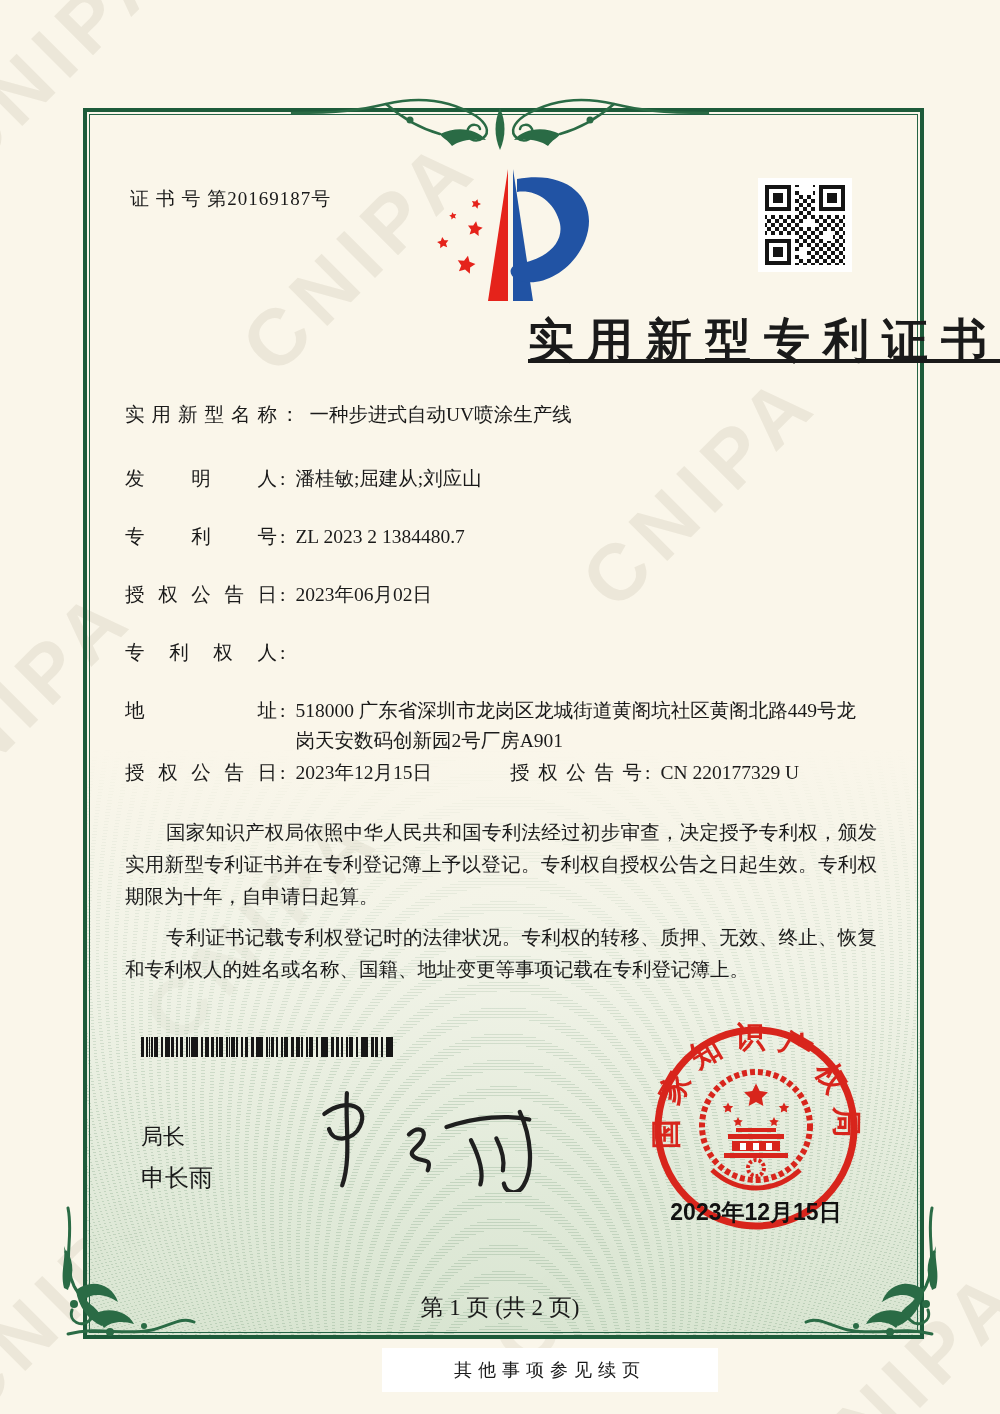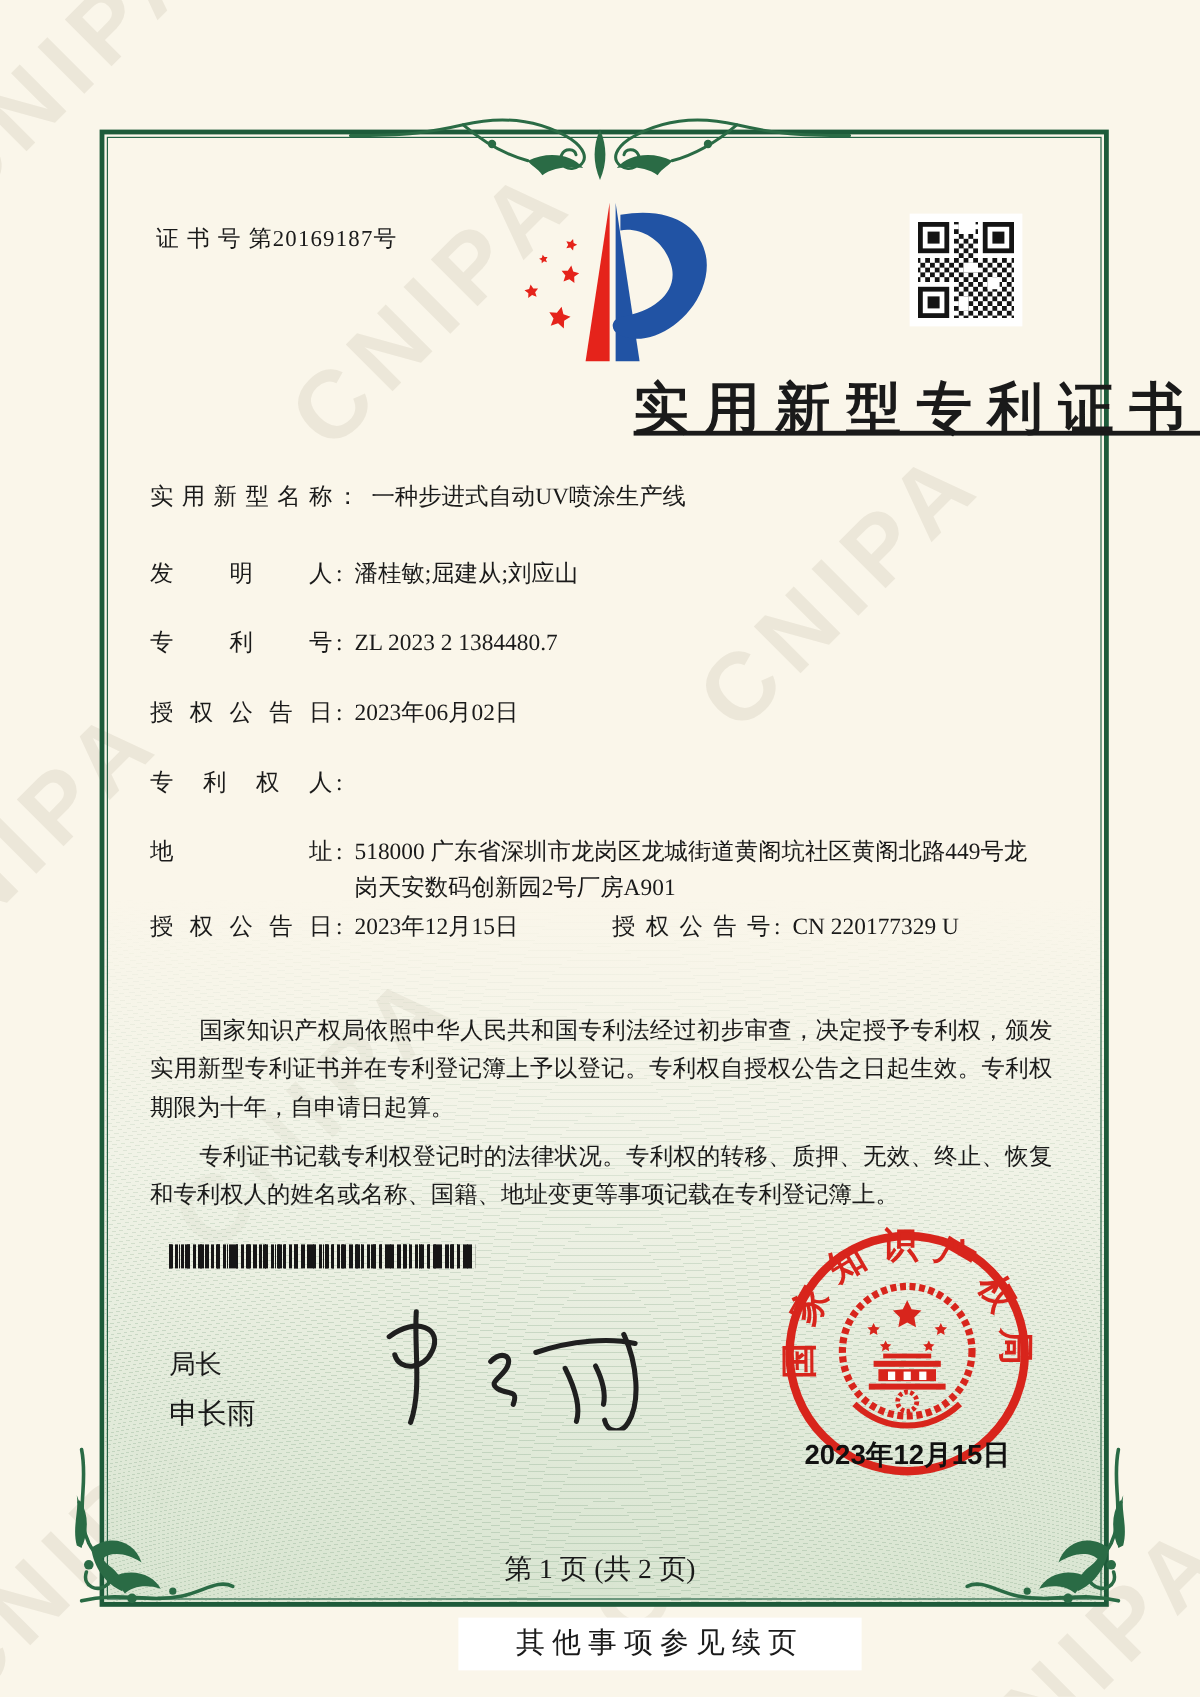--- a/index.html
+++ b/index.html
@@ -51,21 +51,21 @@
   
   .row{position:absolute;left:125px;display:flex;font-size:19.5px;line-height:30px;z-index:5;}
   .f-label{width:152px;flex:none;text-align:justify;text-align-last:justify;}
   .f-colon{flex:none;margin:0 10px 0 3px;}
   .f-value{width:578px;}
   .r0{top:400px}.r1{top:464px}.r2{top:522px}.r3{top:580px}.r4{top:638px}
   .r5{top:696px}.r6{top:758px}
   .pairB{position:absolute;left:385px;top:0;display:flex;}
   .pairB .f-label{width:132px;}
   
-  .paras{position:absolute;left:125px;width:752px;top:844px;z-index:5;
+  .paras{position:absolute;left:125px;width:752px;top:817px;z-index:5;
     font-size:19.5px;line-height:32px;text-align:justify;}
   .paras p{margin:0 0 9px 0;text-indent:2.1em;}
   
   .barcode{
     position:absolute;left:141px;top:1037px;width:255px;height:20px;z-index:5;
     background:
       repeating-linear-gradient(90deg,#161616 0 2px,transparent 2px 5px),
       repeating-linear-gradient(90deg,#161616 0 1px,transparent 1px 8px),
       repeating-linear-gradient(90deg,#161616 0 3px,transparent 3px 13px);
   }
@@ -77,21 +77,21 @@
   .seal{position:absolute;left:650px;top:1022px;z-index:6;}
   .seal-date{
     position:absolute;left:645px;top:1197px;width:222px;text-align:center;z-index:7;
     font-family:"Liberation Sans", sans-serif;font-weight:bold;font-size:23px;color:#111;
   }
   .page-footer{position:absolute;left:0;right:0;top:1292px;text-align:center;
     font-size:23px;z-index:5;}
   .note-strip{
     position:absolute;left:382px;top:1348px;width:336px;height:44px;z-index:5;
     background:#ffffff;text-align:center;line-height:44px;
-    font-size:24px;letter-spacing:6px;
+    font-size:18px;letter-spacing:6px;
   }
   .seal-ring-text{font-size:30px;font-weight:bold;letter-spacing:12px;fill:#d8251c;
     font-family:"Liberation Serif", serif;}
 </style>
 </head>
 <body>
 
 <svg width="0" height="0" style="position:absolute" aria-hidden="true">
   <defs>
     <polygon id="star-shape" points="0,-10 2.94,-4.05 9.51,-3.09 4.76,1.55 5.88,8.09 0,4.8 -5.88,8.09 -4.76,1.55 -9.51,-3.09 -2.94,-4.05"></polygon>

